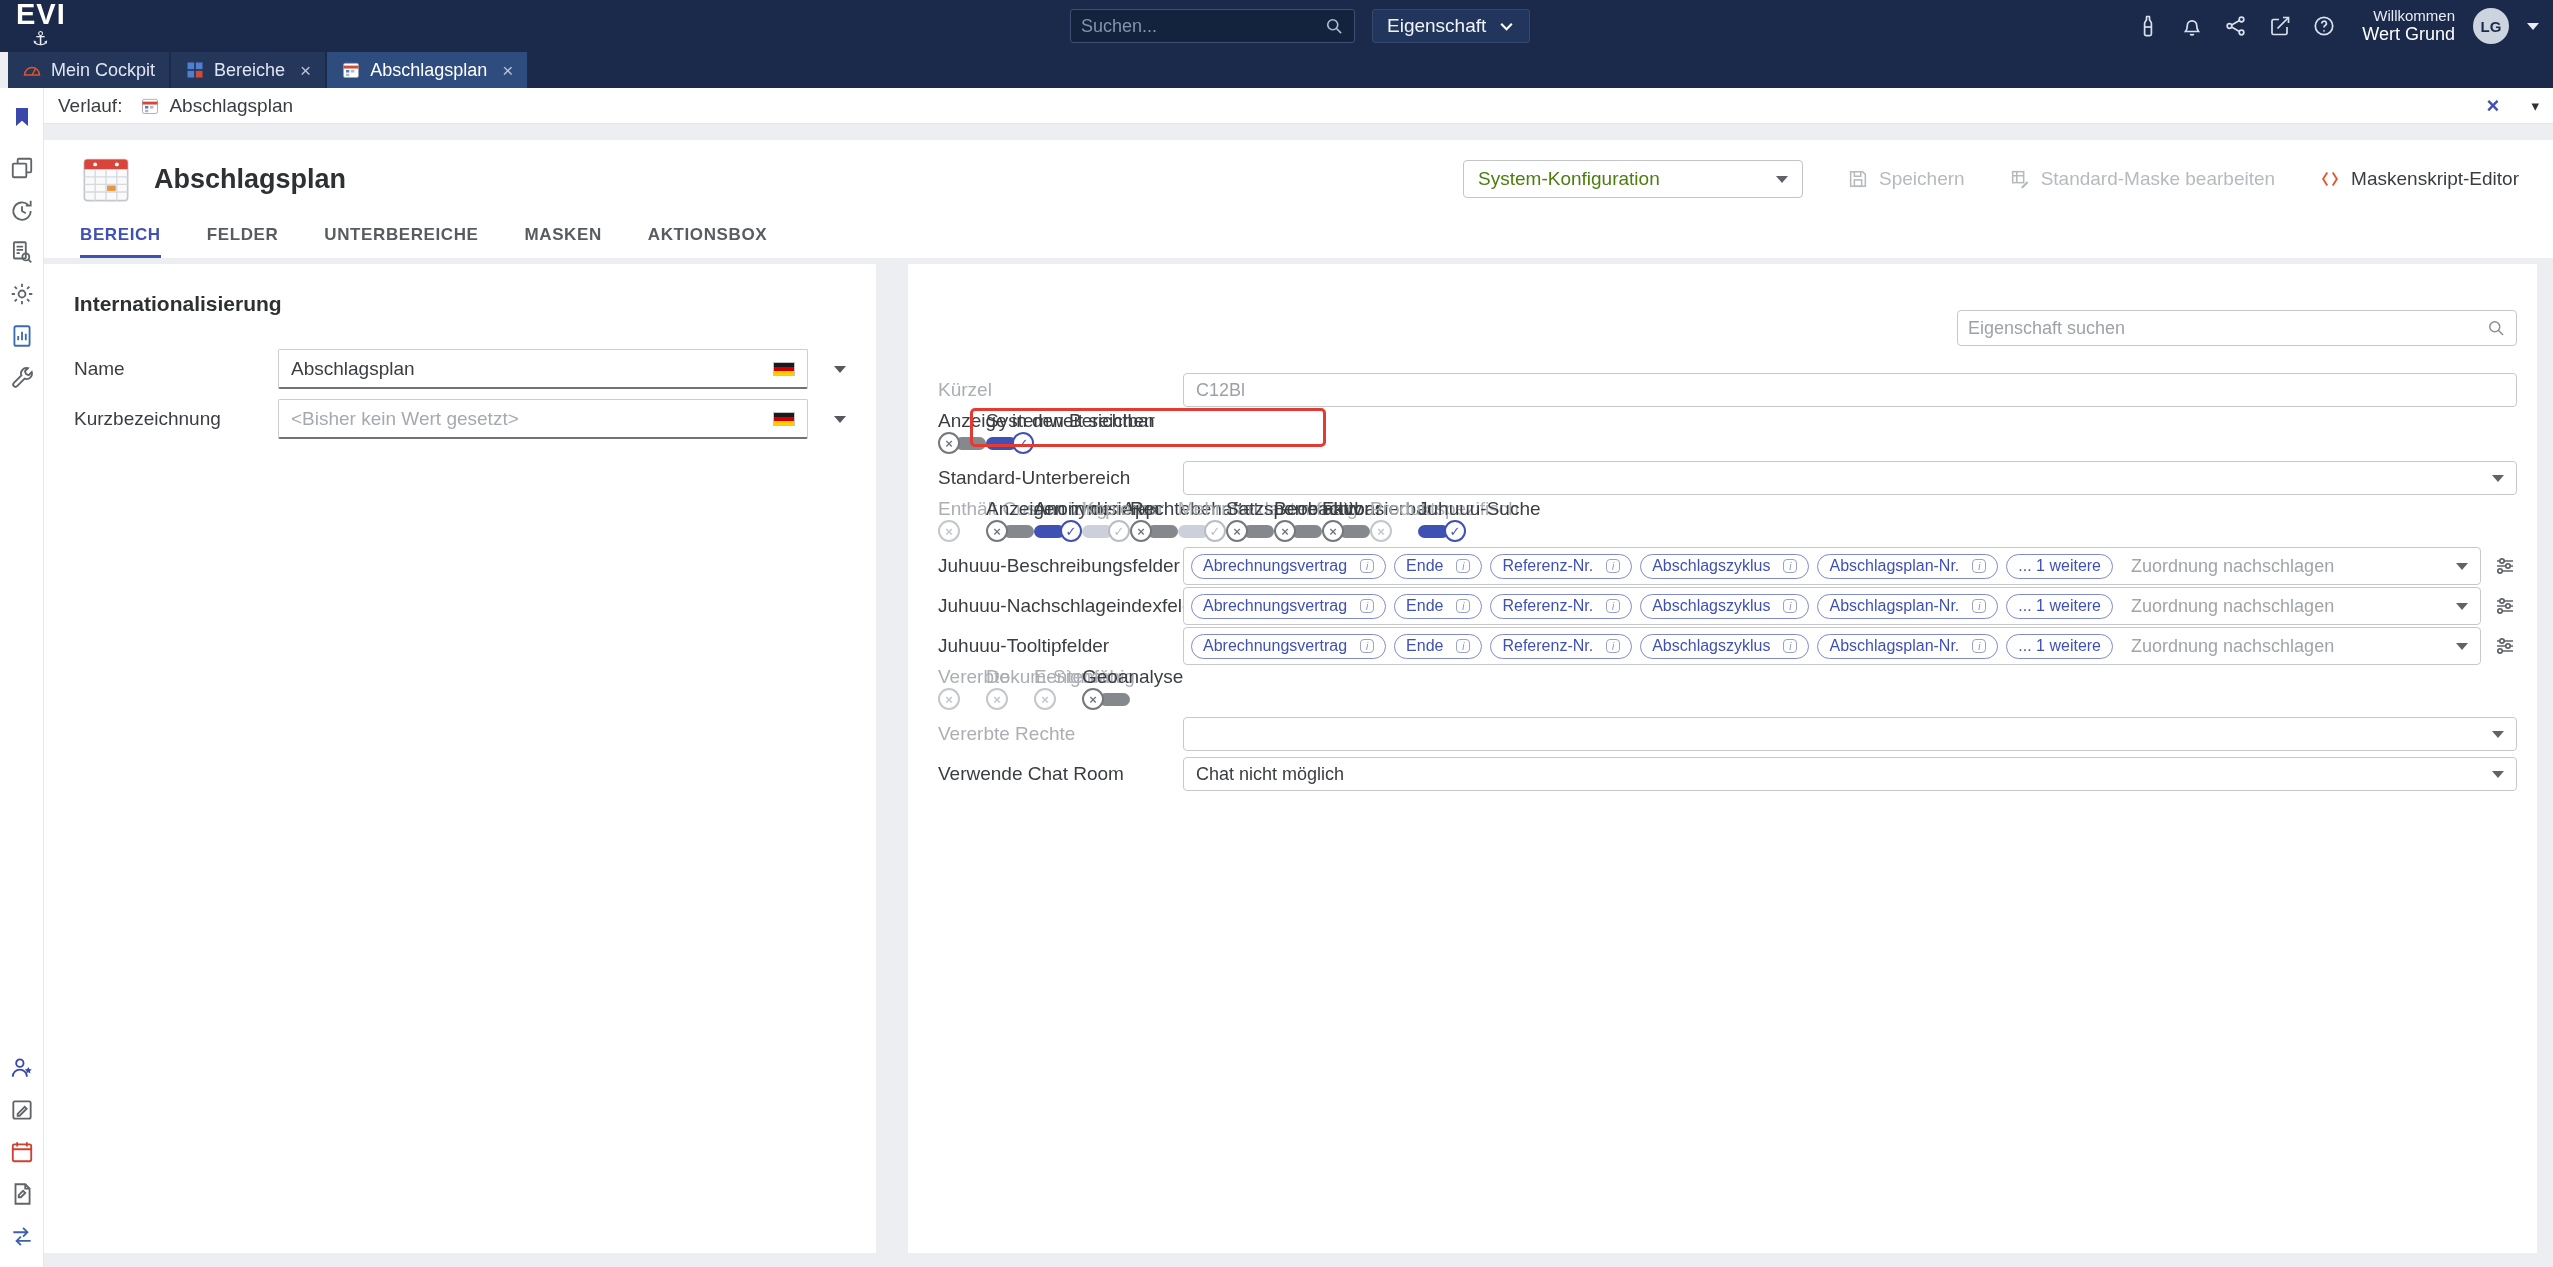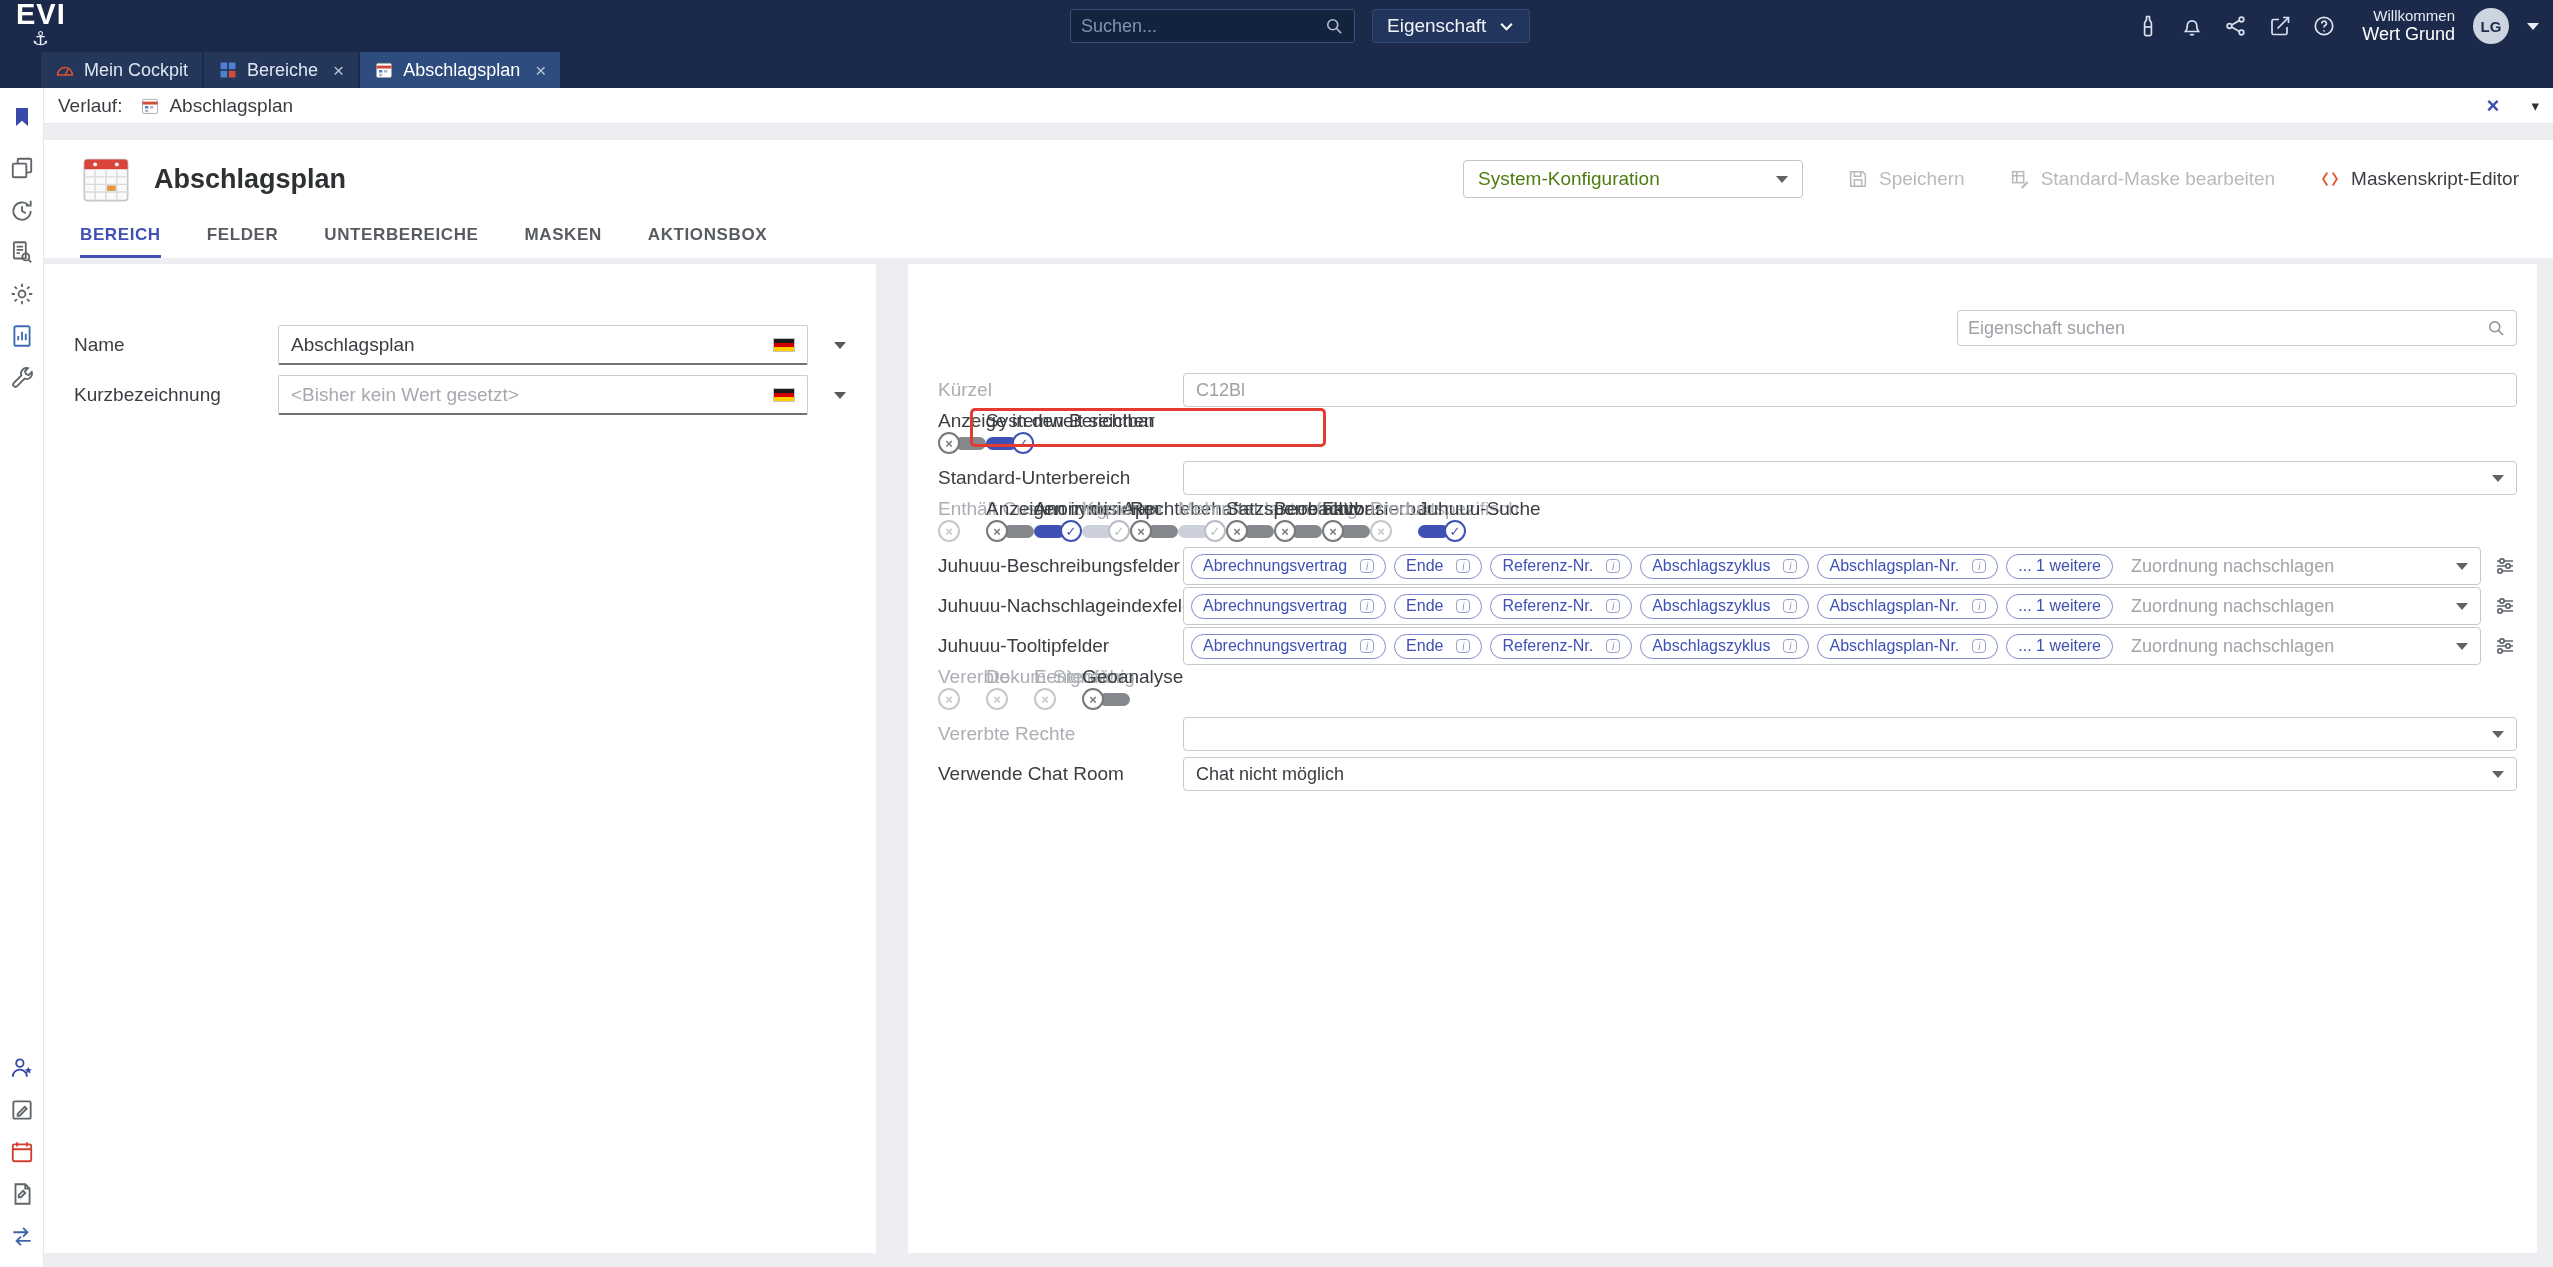--- a/index.html
+++ b/index.html
@@ -23,22 +23,22 @@
   .top-icon{display:flex;color:#d9e1ee;cursor:pointer;}
   .welcome{text-align:right;line-height:1.15;margin-left:8px;}
   .welcome .w1{font-size:15px;color:#e7ecf5;}
   .welcome .w2{font-size:18px;color:#fff;}
   .avatar{width:36px;height:36px;border-radius:50%;background:#ccd4e0;color:#1b2a4b;font-weight:700;
     font-size:15px;display:flex;align-items:center;justify-content:center;cursor:pointer;}
   .av-chev{width:0;height:0;border-left:6px solid transparent;border-right:6px solid transparent;
     border-top:7px solid #e8edf6;cursor:pointer;}
 
   
-  .tabbar{position:absolute;top:52px;left:0;right:0;height:36px;background:var(--topbar-bg,#1b2a4b);
-    display:flex;align-items:stretch;padding-left:41px;z-index:4;text-align:right;}
+  .tabbar{position:absolute;top:52px;left:8px;right:0;height:36px;background:var(--topbar-bg,#1b2a4b);
+    display:flex;align-items:stretch;z-index:4;text-align:right;}
   .app-tab{display:flex;align-items:center;gap:9px;padding:0 14px;background:#24365a;color:#dfe6f2;
     font-size:18px;margin-right:2px;cursor:pointer;white-space:nowrap;}
   .app-tab.active{background:var(--active-tab-bg,#2e4c7e);color:#fff;}
   .tab-icon{display:flex;}
   .tab-close{font-size:19px;color:#b9c4d8;margin-left:6px;line-height:1;cursor:pointer;}
 
   
   .sidebar{position:absolute;left:0;top:88px;bottom:0;width:44px;background:#fff;border-right:1px solid #e6e7e9;
     display:flex;flex-direction:column;align-items:center;padding:8px 0 10px;z-index:3;}
   .sb-btn{display:flex;align-items:center;justify-content:center;width:32px;height:32px;margin:5px 0;cursor:pointer;color:#606569;}
@@ -401,20 +401,21 @@
       <nav class="section-tabs" id="section-tabs">
           <span class="sec-tab active">BEREICH</span>
           <span class="sec-tab">FELDER</span>
           <span class="sec-tab">UNTERBEREICHE</span>
           <span class="sec-tab">MASKEN</span>
           <span class="sec-tab">AKTIONSBOX</span>
         </nav>
     </section>
 
     <section class="left-panel">
+      <h2>Internationalisierung</h2>
       <div class="i18n-fields" id="i18n-fields">
           <div class="f-row">
     <span class="f-label">Name</span>
     <div class="i18n-input">
       <span class="f-value">Abschlagsplan</span>
       <span class="flag"></span>
     </div>
     <span class="f-chev"></span>
   </div>
           <div class="f-row">

